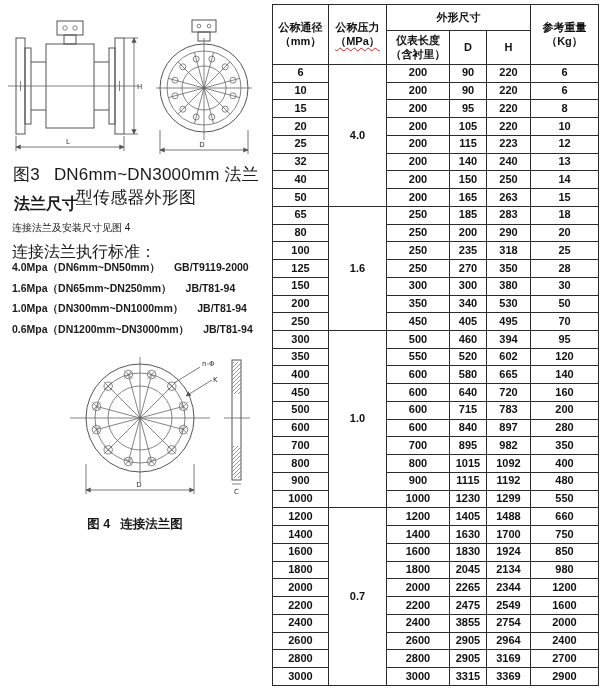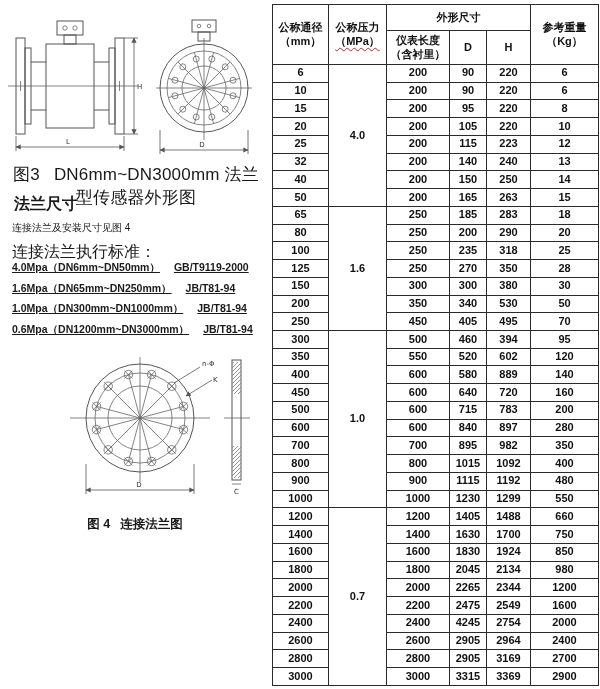--- a/index.html
+++ b/index.html
@@ -19,21 +19,21 @@
   .fig3-caption .gap{display:inline-block;width:14px;}
   .section-title{
     position:absolute;left:12px;top:192px;font-size:16px;font-weight:bold;margin:2px;
   }
   .body-line1{position:absolute;left:12px;top:221px;font-size:10px;margin:0;}
   .body-line2{position:absolute;left:12px;top:242px;font-size:16px;margin:0;}
   .standards{
     position:absolute;left:12px;top:261px;width:250px;
     display:grid;row-gap:6.5px;font-size:10.5px;font-weight:bold;
   }
-  .std-line{white-space:nowrap;text-decoration:underline;}
+  .std-line{white-space:nowrap;}
   .std-line .std{margin-left:14px;}
   .fig4-wrap{position:absolute;left:52px;top:352px;width:214px;height:152px;text-align:center;}
   .fig4-caption{
     position:absolute;left:50px;top:516px;width:170px;text-align:center;
     font-size:12.5px;font-weight:bold;
   }
   .fig4-caption .gap{display:inline-block;width:10px;}
 
   svg{display:block;}
   .ln{stroke:#555;stroke-width:1;fill:none;}
@@ -397,21 +397,21 @@
           <td>350</td>
           <td>550</td>
           <td>520</td>
           <td>602</td>
           <td>120</td>
         </tr>
         <tr>
           <td>400</td>
           <td>600</td>
           <td>580</td>
-          <td>889</td>
+          <td>665</td>
           <td>140</td>
         </tr>
         <tr>
           <td>450</td>
           <td>600</td>
           <td>640</td>
           <td>720</td>
           <td>160</td>
         </tr>
         <tr>
@@ -495,21 +495,21 @@
         <tr>
           <td>2200</td>
           <td>2200</td>
           <td>2475</td>
           <td>2549</td>
           <td>1600</td>
         </tr>
         <tr>
           <td>2400</td>
           <td>2400</td>
-          <td>4245</td>
+          <td>3855</td>
           <td>2754</td>
           <td>2000</td>
         </tr>
         <tr>
           <td>2600</td>
           <td>2600</td>
           <td>2905</td>
           <td>2964</td>
           <td>2400</td>
         </tr>

